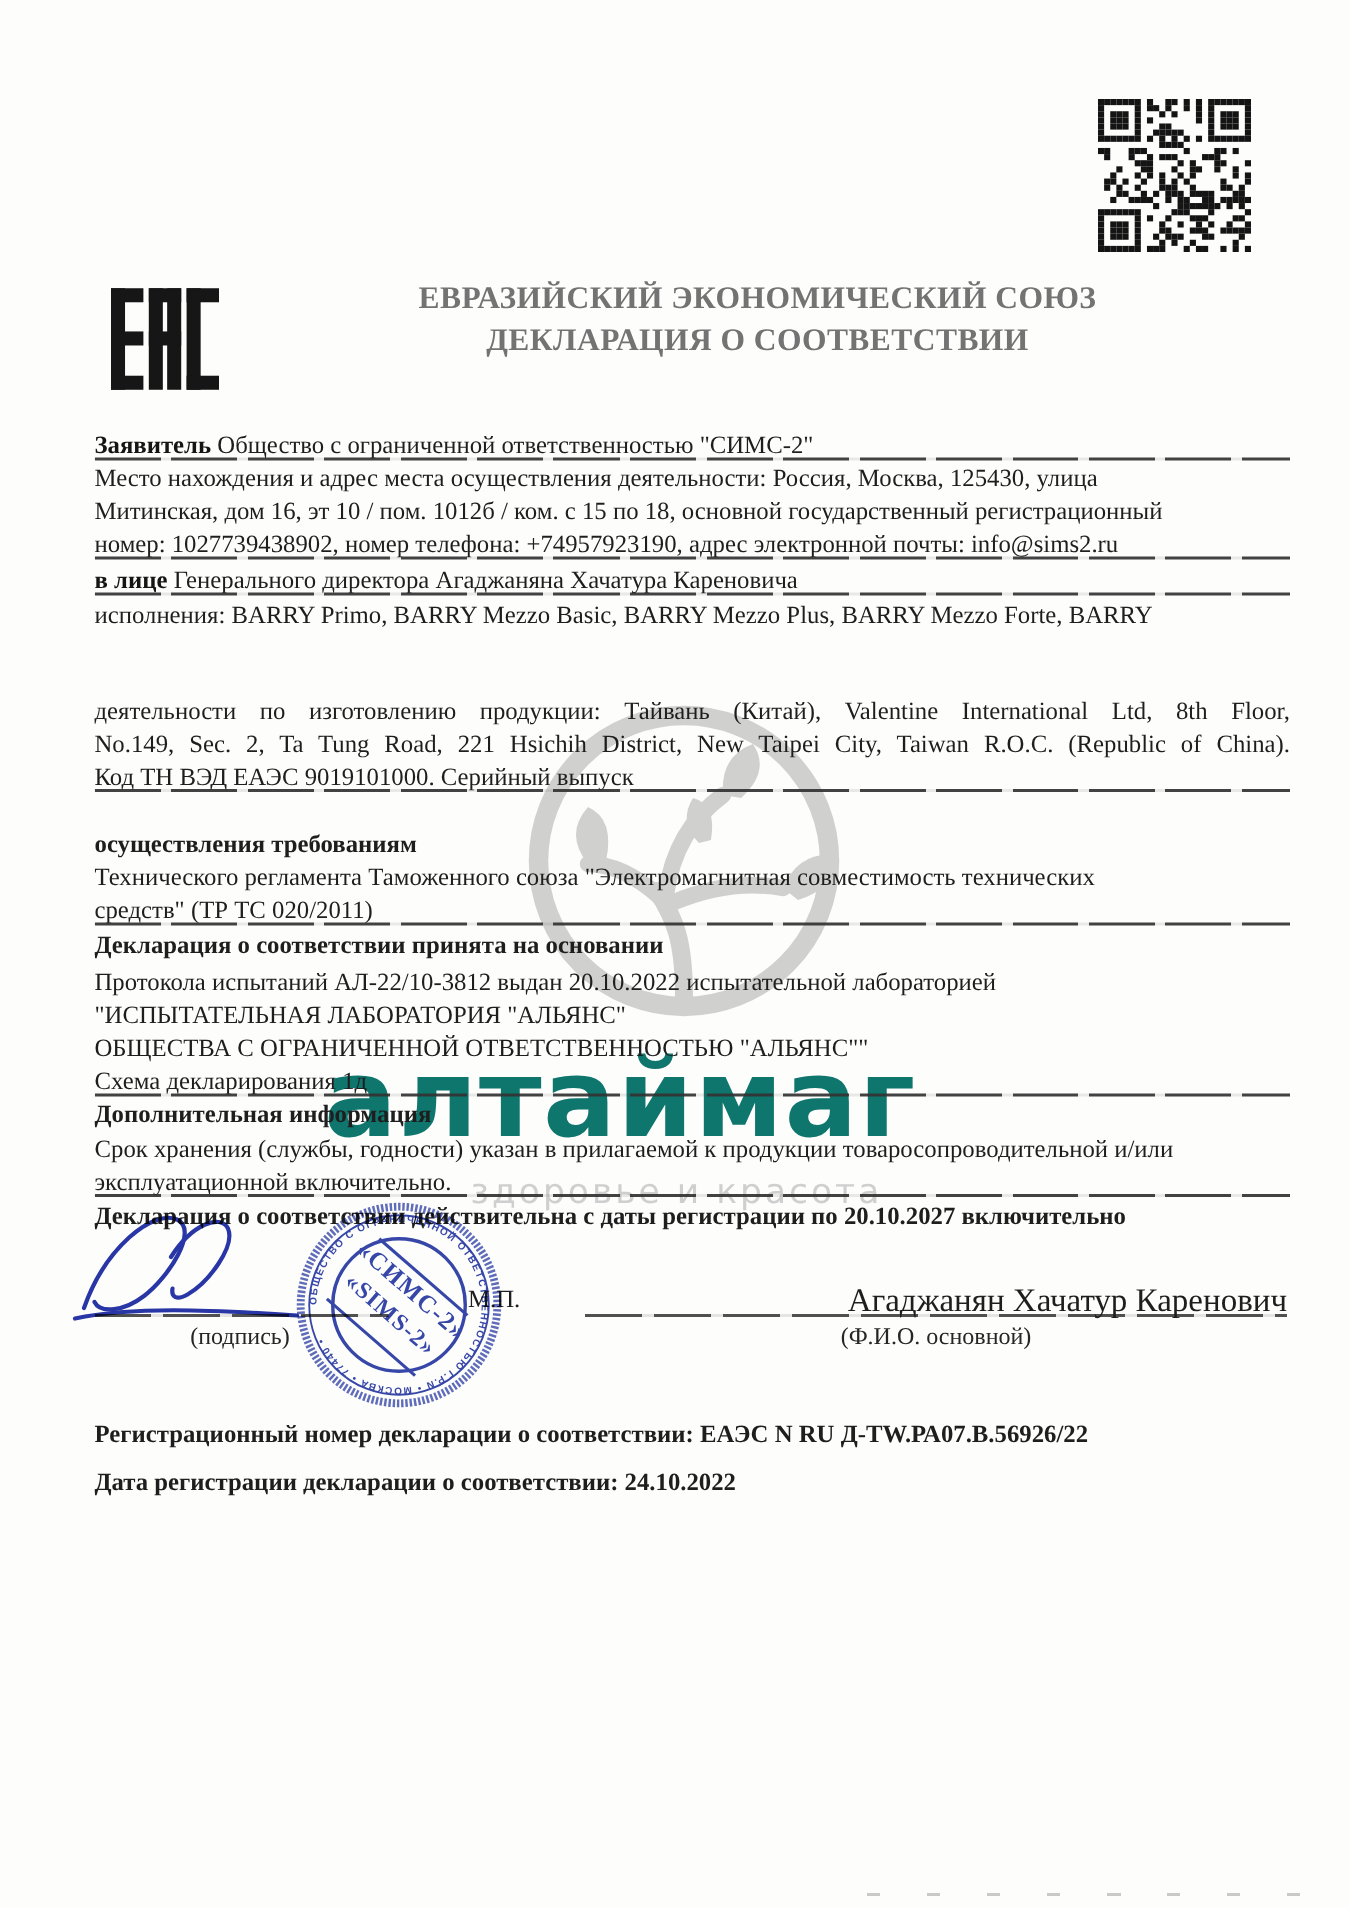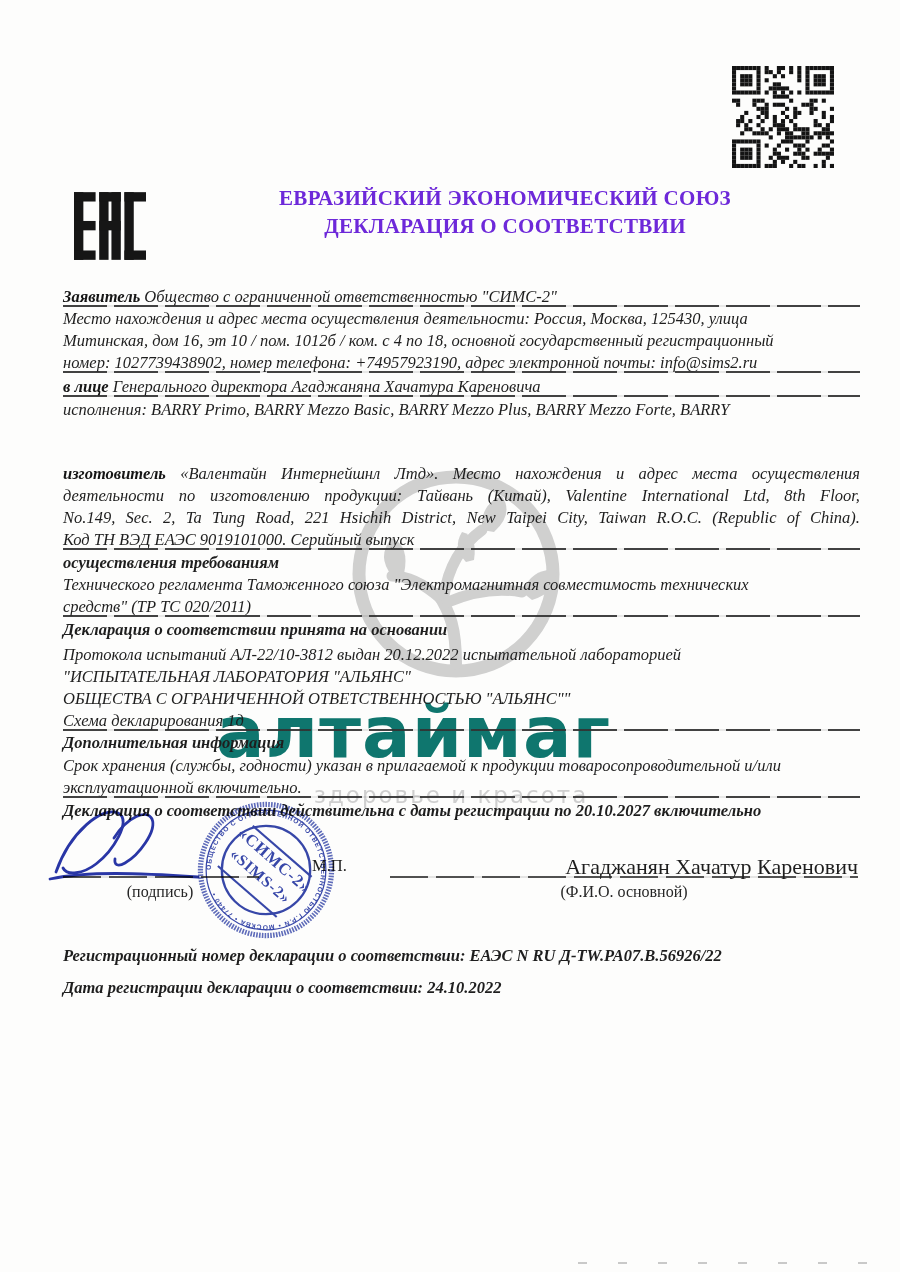--- a/index.html
+++ b/index.html
@@ -1,22 +1,22 @@
 <!DOCTYPE html>
 <html><head>
 <meta charset="utf-8">
 <style>
   html,body{margin:0;padding:0;background:#e8e8e8;}
   .page{position:relative;width:900px;height:1272px;background:#fdfdfc;margin:0 auto;
         font-family:"Liberation Serif","DejaVu Serif",serif;color:#1e1e1e;overflow:hidden;}
   .abs{position:absolute;}
   .title{left:145px;top:184px;width:720px;text-align:center;font-weight:bold;
-         font-size:21px;line-height:28px;letter-spacing:.3px;color:#6d28d9;}
+         font-size:21px;line-height:28px;letter-spacing:.3px;color:#737373;}
   .block{position:absolute;left:63px;width:797px;z-index:2;}
-  .line{position:relative;height:22px;line-height:22px;font-size:16.5px;white-space:nowrap;font-style:italic;}
+  .line{position:relative;height:22px;line-height:22px;font-size:16.5px;white-space:nowrap;}
   .b{font-weight:bold;color:#151515;}
   .just{text-align:justify;text-align-last:justify;}
   .rule::after{content:"";position:absolute;left:0;right:0;bottom:1px;height:1.7px;
     background:repeating-linear-gradient(90deg,rgba(50,50,50,.92) 0 44px,rgba(50,50,50,.10) 44px 51px);}
   .headerline{font-weight:bold;}
   .caption{font-size:16px;text-align:center;color:#262626;}
   .sigline{height:0;}
   .sigline::after{content:"";position:absolute;left:0;right:0;top:0;height:1.7px;
     background:repeating-linear-gradient(90deg,rgba(50,50,50,.85) 0 38px,rgba(50,50,50,.12) 38px 46px);}
   
@@ -350,54 +350,53 @@
   </svg>
   <div class="abs wm wm-brand">алтаймаг</div>
   <div class="abs wm wm-tag">здоровье и красота</div>
 
   <div class="block" style="top:286px">
     <div class="line rule"><span class="b">Заявитель</span><span> Общество с ограниченной ответственностью "СИМС-2"</span></div>
   </div>
 
   <div class="block" style="top:308px">
     <div class="line">Место нахождения и адрес места осуществления деятельности: Россия, Москва, 125430, улица</div>
-    <div class="line">Митинская, дом 16, эт 10 / пом. 1012б / ком. с 4 по 18, основной государственный регистрационный</div>
+    <div class="line">Митинская, дом 16, эт 10 / пом. 1012б / ком. с 15 по 18, основной государственный регистрационный</div>
     <div class="line rule">номер: 1027739438902, номер телефона: +74957923190, адрес электронной почты: info@sims2.ru</div>
   </div>
 
   <div class="block" style="top:376px">
     <div class="line rule"><span class="b">в лице</span><span> Генерального директора Агаджаняна Хачатура Кареновича</span></div>
   </div>
 
   <div class="block" style="top:399px">
     <div class="line">исполнения: BARRY Primo, BARRY Mezzo Basic, BARRY Mezzo Plus, BARRY Mezzo Forte, BARRY</div>
   </div>
 
   <div class="block" style="top:463px">
-    <div class="line just"><span class="b">изготовитель</span><span> «Валентайн Интернейшнл Лтд». Место нахождения и адрес места осуществления</span></div>
     <div class="line just">деятельности по изготовлению продукции: Тайвань (Китай), Valentine International Ltd, 8th Floor,</div>
     <div class="line just">No.149, Sec. 2, Ta Tung Road, 221 Hsichih District, New Taipei City, Taiwan R.O.C. (Republic of China).</div>
     <div class="line rule">Код ТН ВЭД ЕАЭС 9019101000. Серийный выпуск</div>
   </div>
 
   <div class="block" style="top:552px">
     <div class="line headerline">осуществления требованиям</div>
   </div>
 
   <div class="block" style="top:574px">
     <div class="line">Технического регламента Таможенного союза "Электромагнитная совместимость технических</div>
     <div class="line rule">средств" (ТР ТС 020/2011)</div>
   </div>
 
   <div class="block" style="top:619px">
     <div class="line headerline">Декларация о соответствии принята на основании</div>
   </div>
 
   <div class="block" style="top:644px">
-    <div class="line">Протокола испытаний АЛ-22/10-3812 выдан 20.12.2022 испытательной лабораторией</div>
+    <div class="line">Протокола испытаний АЛ-22/10-3812 выдан 20.10.2022 испытательной лабораторией</div>
     <div class="line">"ИСПЫТАТЕЛЬНАЯ ЛАБОРАТОРИЯ "АЛЬЯНС"</div>
     <div class="line">ОБЩЕСТВА С ОГРАНИЧЕННОЙ ОТВЕТСТВЕННОСТЬЮ "АЛЬЯНС""</div>
     <div class="line rule">Схема декларирования 1д</div>
   </div>
 
   <div class="block" style="top:732px">
     <div class="line headerline">Дополнительная информация</div>
   </div>
 
   <div class="block" style="top:755px">

